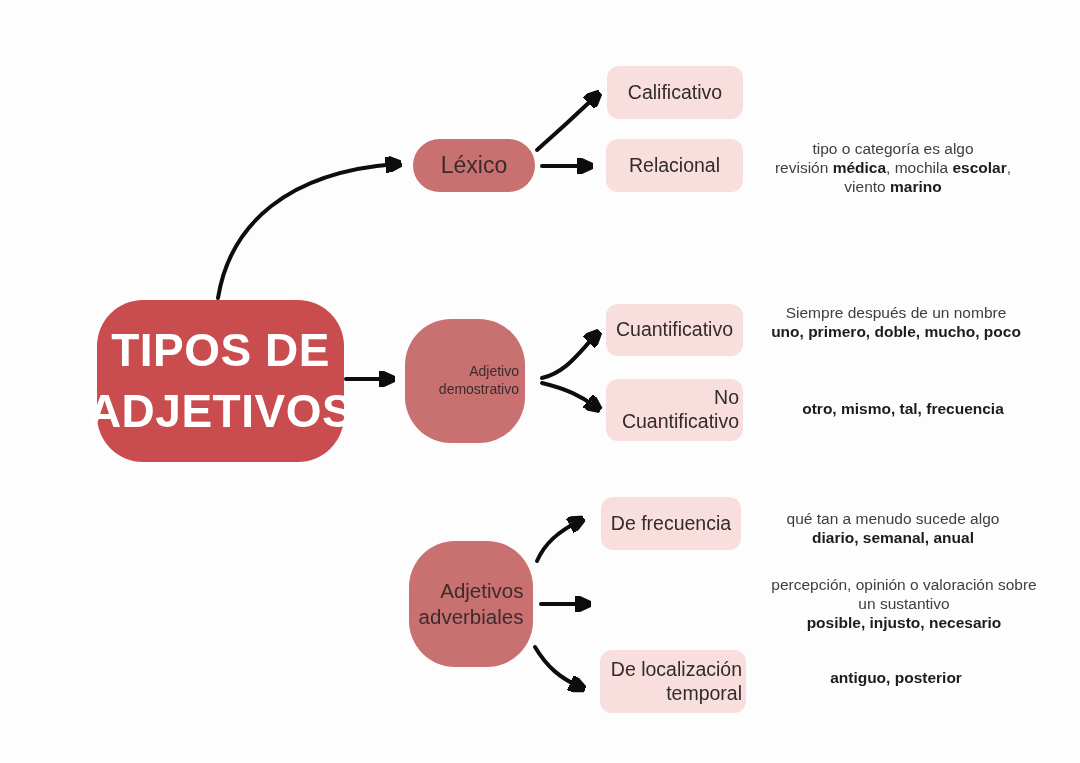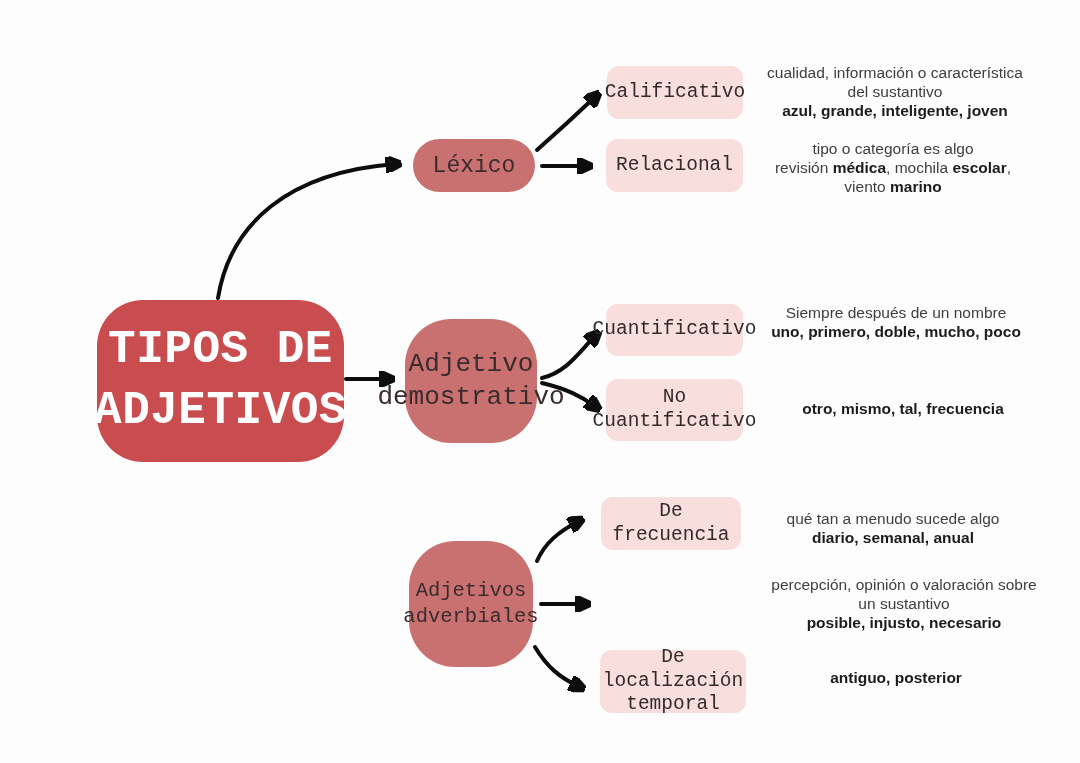--- a/index.html
+++ b/index.html
@@ -13,45 +13,44 @@
   }
   .connectors { position: absolute; left: 0; top: 0; width: 1080px; height: 763px; }
   .connectors path { fill: none; stroke: var(--arrow, #0d0d0d); stroke-width: 4; stroke-linecap: round; }
 
   .node {
     position: absolute;
     display: flex;
     flex-direction: column;
     align-items: center;
     justify-content: center;
-    text-align: center;
+    text-align: right;
     box-sizing: border-box;
-    font-family: Liberation Mono, monospace;
   }
   .root-node {
     left: 97px; top: 300px; width: 247px; height: 162px;
     border-radius: 46px;
     background: var(--root-fill, #c94d4e);
     color: var(--root-text, #ffffff);
     font-weight: 700;
     font-size: 46px;
     line-height: 1.32;
     letter-spacing: 0.5px;
   }
   .branch {
     background: var(--branch-fill, #c87170);
     color: var(--branch-text, #3b2b2d);
   }
   .branch-lexico {
     left: 413px; top: 139px; width: 122px; height: 53px;
     border-radius: 27px; font-size: 23px;
   }
   .branch-demostrativo {
-    left: 405px; top: 319px; width: 132px; height: 124px;
-    border-radius: 46px; font-size: 26px; line-height: 1.28; padding: 4px 6px;
+    left: 405px; top: 319px; width: 120px; height: 124px;
+    border-radius: 46px; font-size: 14px; line-height: 1.28; padding: 4px 6px;
   }
   .branch-adverbiales {
     left: 409px; top: 541px; width: 124px; height: 126px;
     border-radius: 46px; font-size: 20.5px; line-height: 1.28; padding: 0 16px;
   }
   .leaf {
     background: var(--leaf-fill, #f8dedd);
     color: var(--leaf-text, #332a2c);
     border-radius: 12px;
     font-size: 19.5px;
@@ -132,25 +131,20 @@
   <div class="node leaf leaf-no-cuantificativo">
     <span>No Cuantificativo</span>
   </div>
   <div class="node leaf leaf-frecuencia">
     <span>De frecuencia</span>
   </div>
   <div class="node leaf leaf-localizacion">
     <span>De localización temporal</span>
   </div>
 
-  <div class="desc desc-calificativo">
-      <div><span>cualidad, información o característica</span></div>
-      <div><span>del sustantivo</span></div>
-      <div><span class="b">azul, grande, inteligente, joven</span></div>
-    </div>
   <div class="desc desc-relacional">
       <div><span>tipo o categoría es algo</span></div>
       <div><span>revisión </span><span class="b">médica</span><span>, mochila </span><span class="b">escolar</span><span>,</span></div>
       <div><span>viento </span><span class="b">marino</span></div>
     </div>
   <div class="desc desc-cuantificativo">
       <div><span>Siempre después de un nombre</span></div>
       <div><span class="b">uno, primero, doble, mucho, poco</span></div>
     </div>
   <div class="desc desc-no-cuantificativo">

